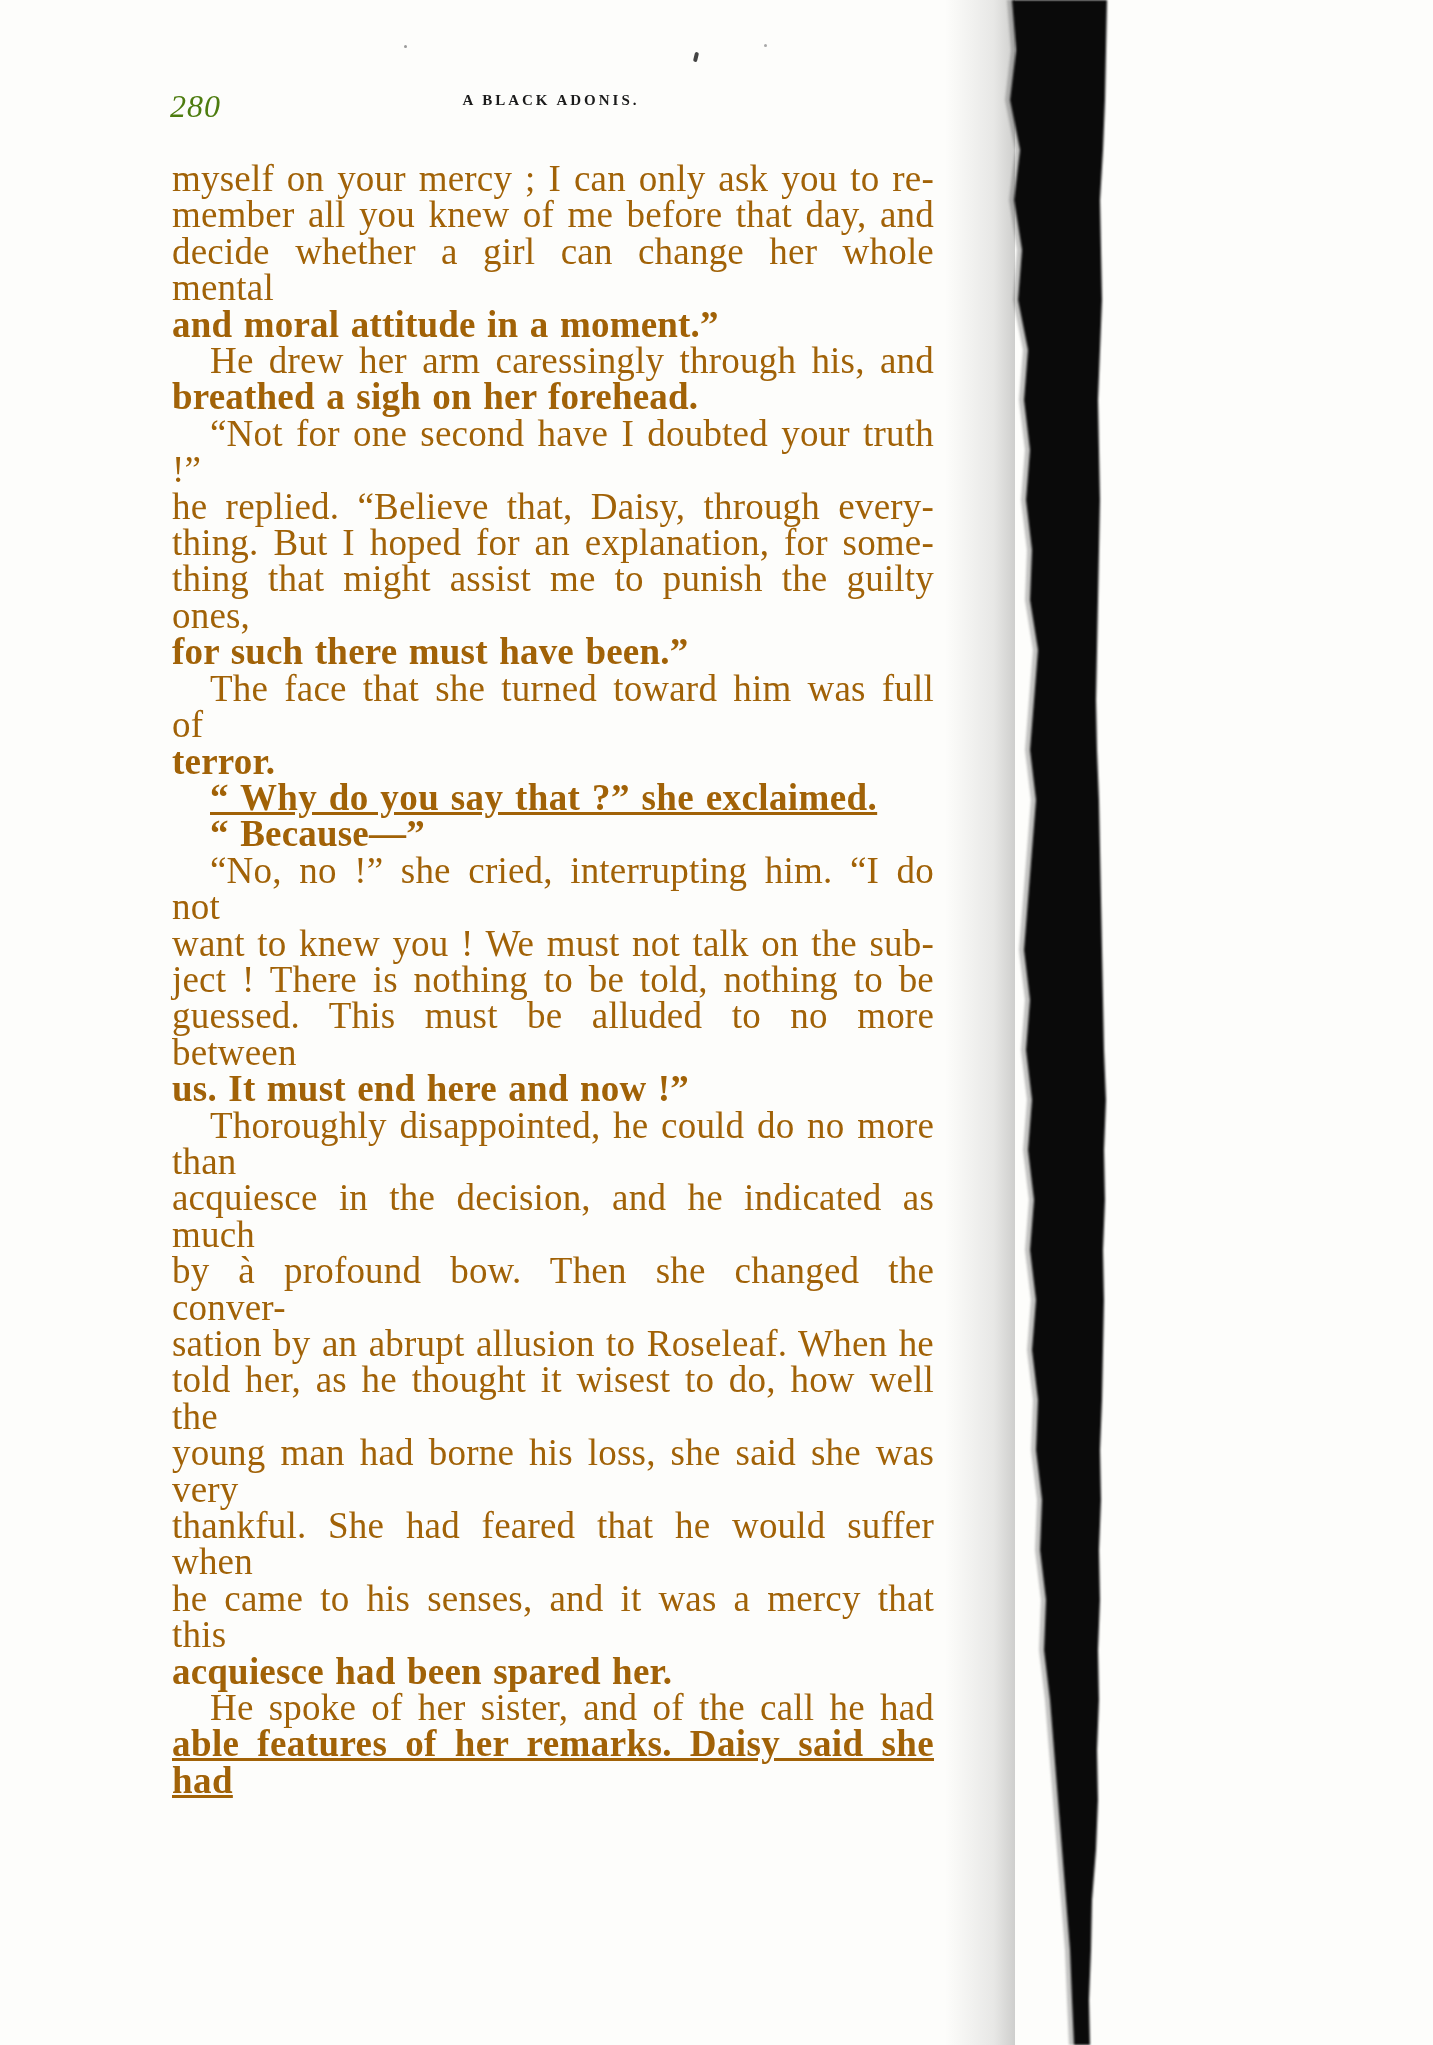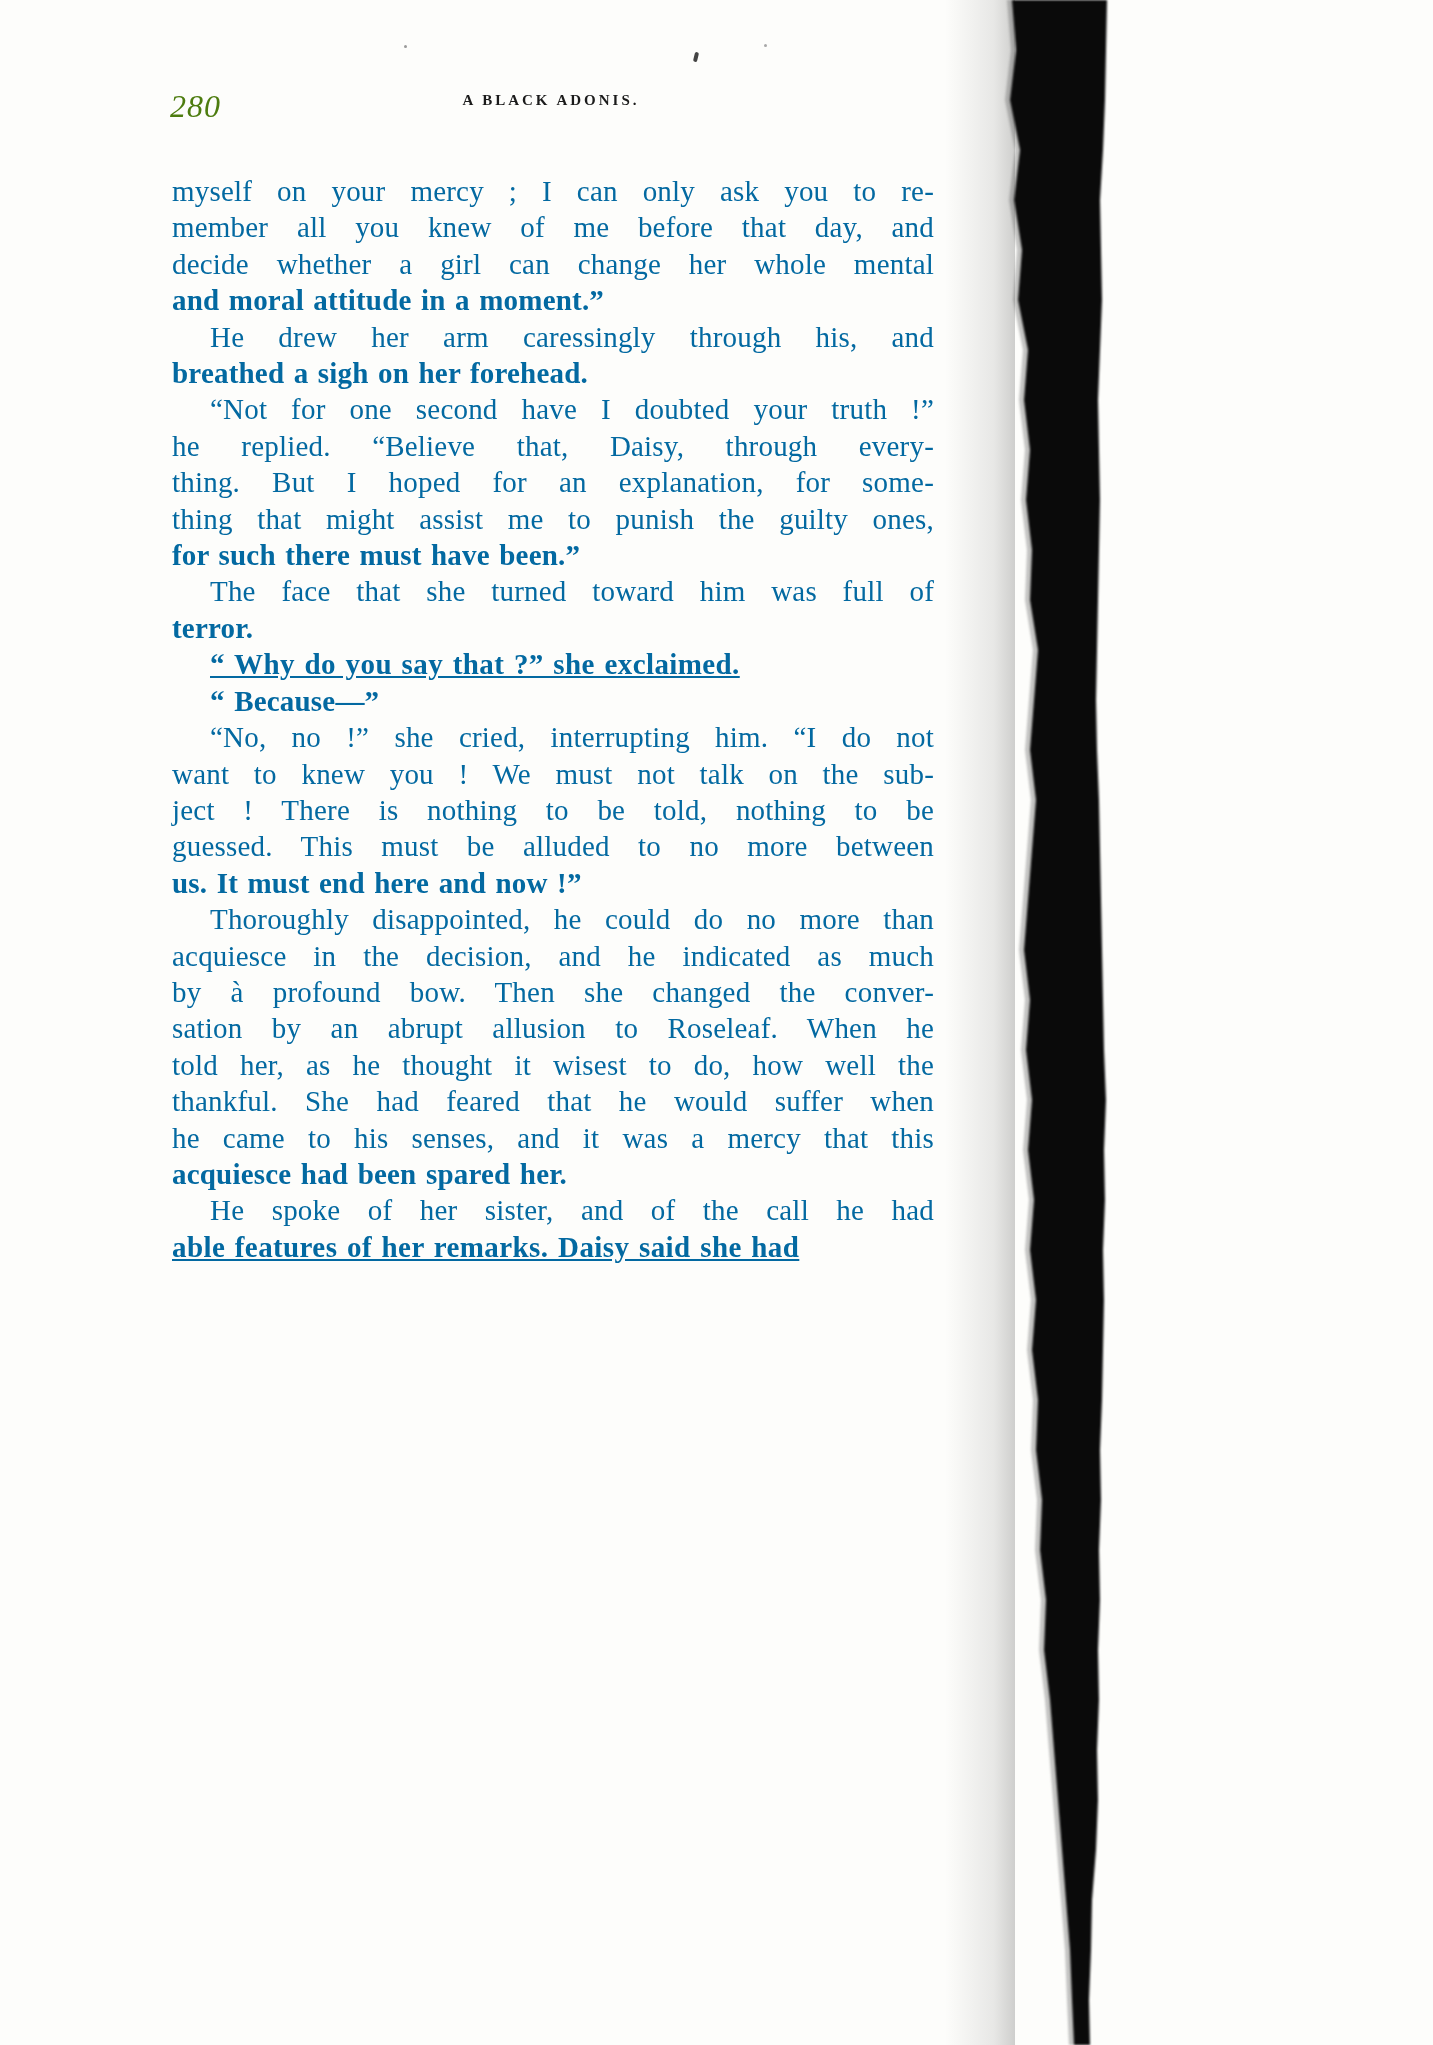--- a/index.html
+++ b/index.html
@@ -36,26 +36,26 @@
     right: 0;
     top: 4px;
     text-align: center;
     font-size: 15px;
     font-weight: bold;
     letter-spacing: 3px;
     color: #1b1b1b;
   }
   .text-block {
     position: absolute;
-    top: 173px;
+    top: 161px;
     left: 172px;
     width: 762px;
-    font-size: 29px;
+    font-size: 37px;
     line-height: 36.4px;
-    color: #0369a1;
+    color: #a16207;
     letter-spacing: 0.2px;
     word-spacing: 2px;
   }
   .line {
     text-align: justify;
     text-align-last: justify;
     text-justify: inter-word;
   }
   .line.last {
     text-align-last: left;
@@ -124,20 +124,21 @@
       <div class="line indent">“No, no !” she cried, interrupting him. “I do not</div>
       <div class="line">want to knew you ! We must not talk on the sub-</div>
       <div class="line">ject ! There is nothing to be told, nothing to be</div>
       <div class="line">guessed. This must be alluded to no more between</div>
       <div class="line last">us. It must end here and now !”</div>
       <div class="line indent">Thoroughly disappointed, he could do no more than</div>
       <div class="line">acquiesce in the decision, and he indicated as much</div>
       <div class="line">by à profound bow. Then she changed the conver-</div>
       <div class="line">sation by an abrupt allusion to Roseleaf. When he</div>
       <div class="line">told her, as he thought it wisest to do, how well the</div>
+      <div class="line">young man had borne his loss, she said she was very</div>
       <div class="line">thankful. She had feared that he would suffer when</div>
       <div class="line">he came to his senses, and it was a mercy that this</div>
       <div class="line last">acquiesce had been spared her.</div>
       <div class="line indent">He spoke of her sister, and of the call he had</div>
       <div class="line last bold">able features of her remarks. Daisy said she had</div>
     </div>
 
   <div class="edge-shade"></div>
 
   <svg class="scan-edge" viewBox="0 0 200 2045" preserveAspectRatio="none" xmlns="http://www.w3.org/2000/svg">

